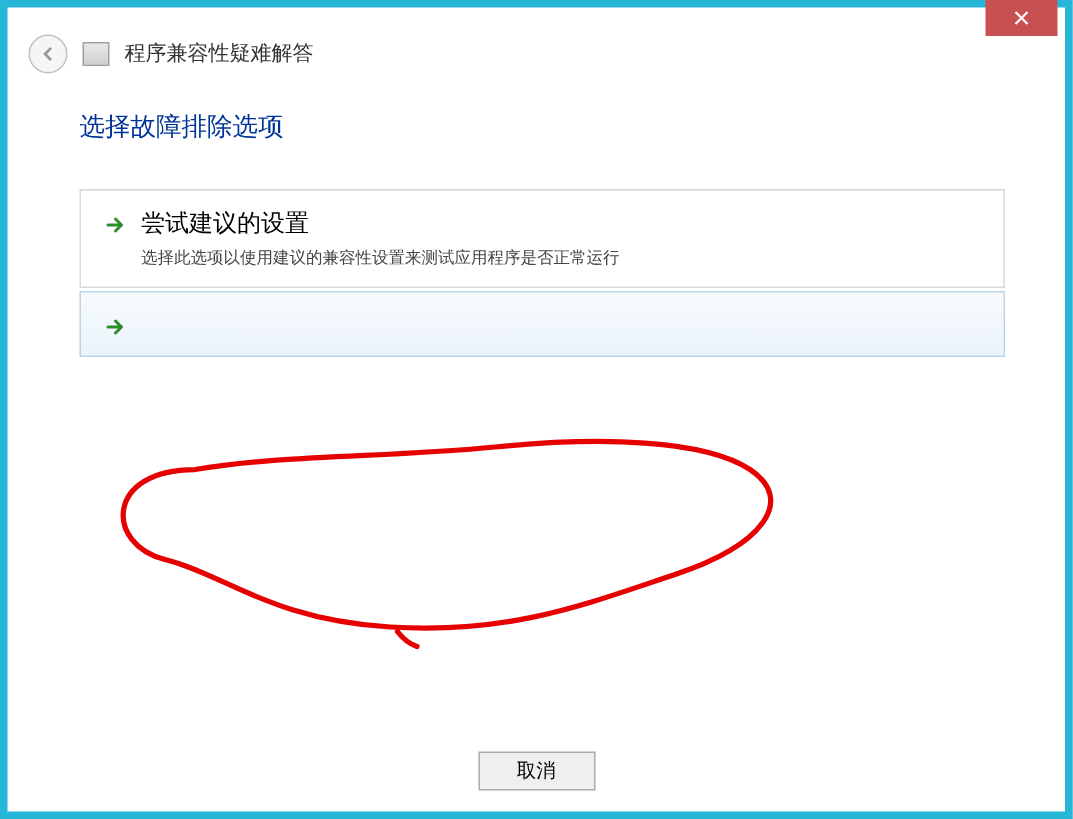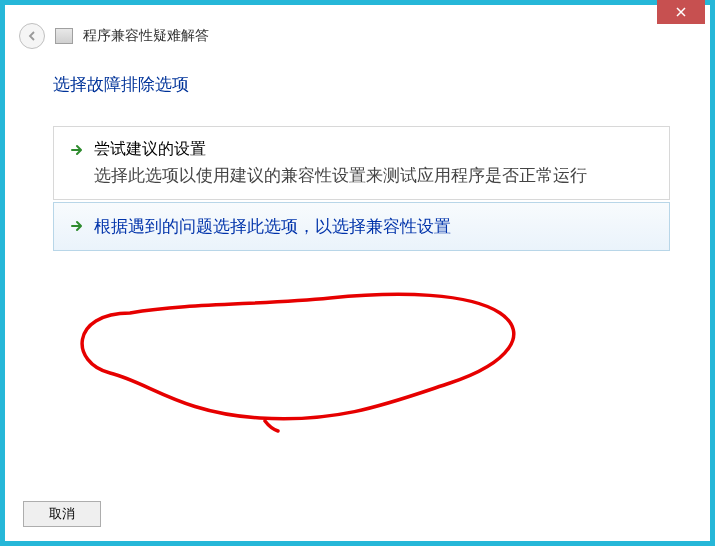--- a/index.html
+++ b/index.html
@@ -109,33 +109,33 @@
       flex-shrink: 0;
     }
     .option-content {
       flex: 1;
     }
     .option-title {
       font-size: 16px;
       margin-bottom: 4px;
     }
     .option-desc {
-      font-size: 17px;
+      font-size: 11px;
       color: #444;
     }
     .option-box.highlighted .option-title {
       color: #004d99;
     }
     .option-box.highlighted .option-desc {
       color: #0033aa;
     }
     .footer {
       padding: 10px 18px 14px 18px;
       display: flex;
-      justify-content: flex-start;
+      justify-content: center;
     }
     .cancel-btn {
       min-width: 78px;
       height: 26px;
       background: #efefef;
       border: 1px solid #adadad;
       font-size: 13px;
       font-family: inherit;
       cursor: pointer;
       padding: 0 16px;
@@ -180,21 +180,20 @@
           <div class="option-title">尝试建议的设置</div>
           <div class="option-desc">选择此选项以使用建议的兼容性设置来测试应用程序是否正常运行</div>
         </div>
       </div>
 
       <div class="option-box highlighted">
         <svg class="arrow-icon" viewBox="0 0 14 14">
           <path d="M2 7 L10 7 M7 3 L11 7 L7 11" stroke="#2e8b2e" stroke-width="2" fill="none" stroke-linecap="round" stroke-linejoin="round"></path>
         </svg>
         <div class="option-content">
-          <div class="option-desc">根据遇到的问题选择此选项，以选择兼容性设置</div>
         </div>
       </div>
 
       <svg class="annotation" viewBox="0 0 500 160">
         <path d="M 80 40 
                  C 20 40, 20 90, 60 100
                  C 100 110, 130 140, 210 145
                  C 290 150, 340 130, 400 110
                  C 460 90, 480 60, 450 40
                  C 420 20, 350 18, 280 25

